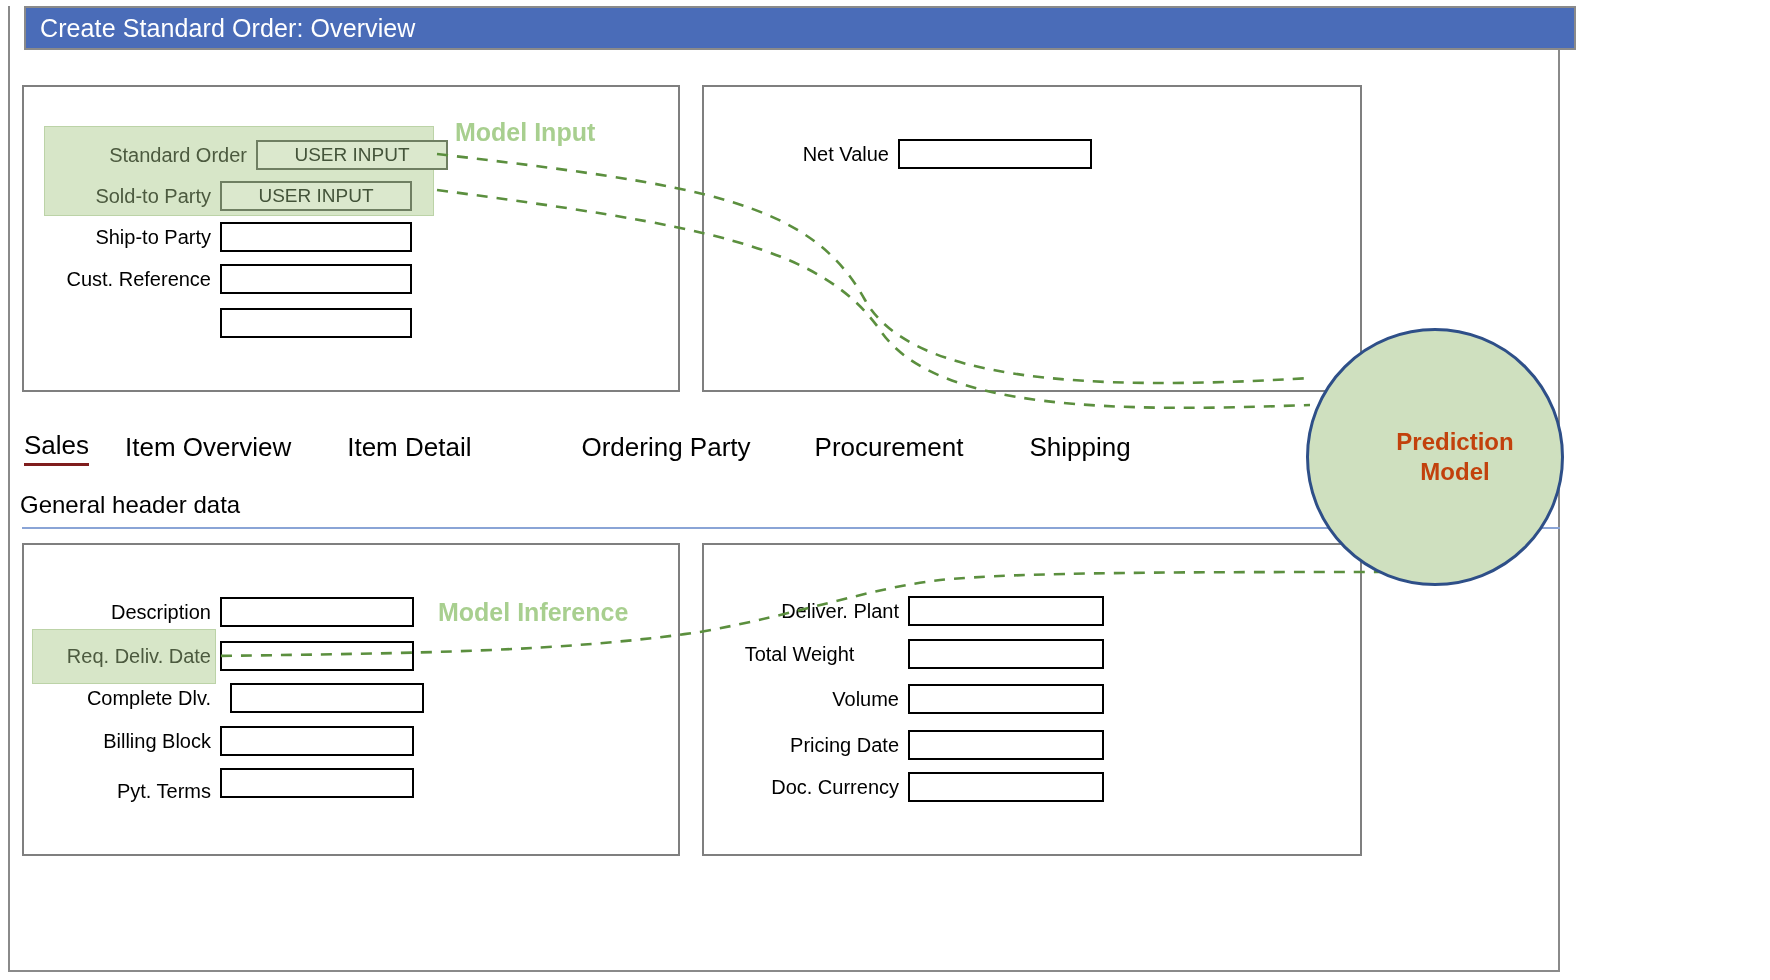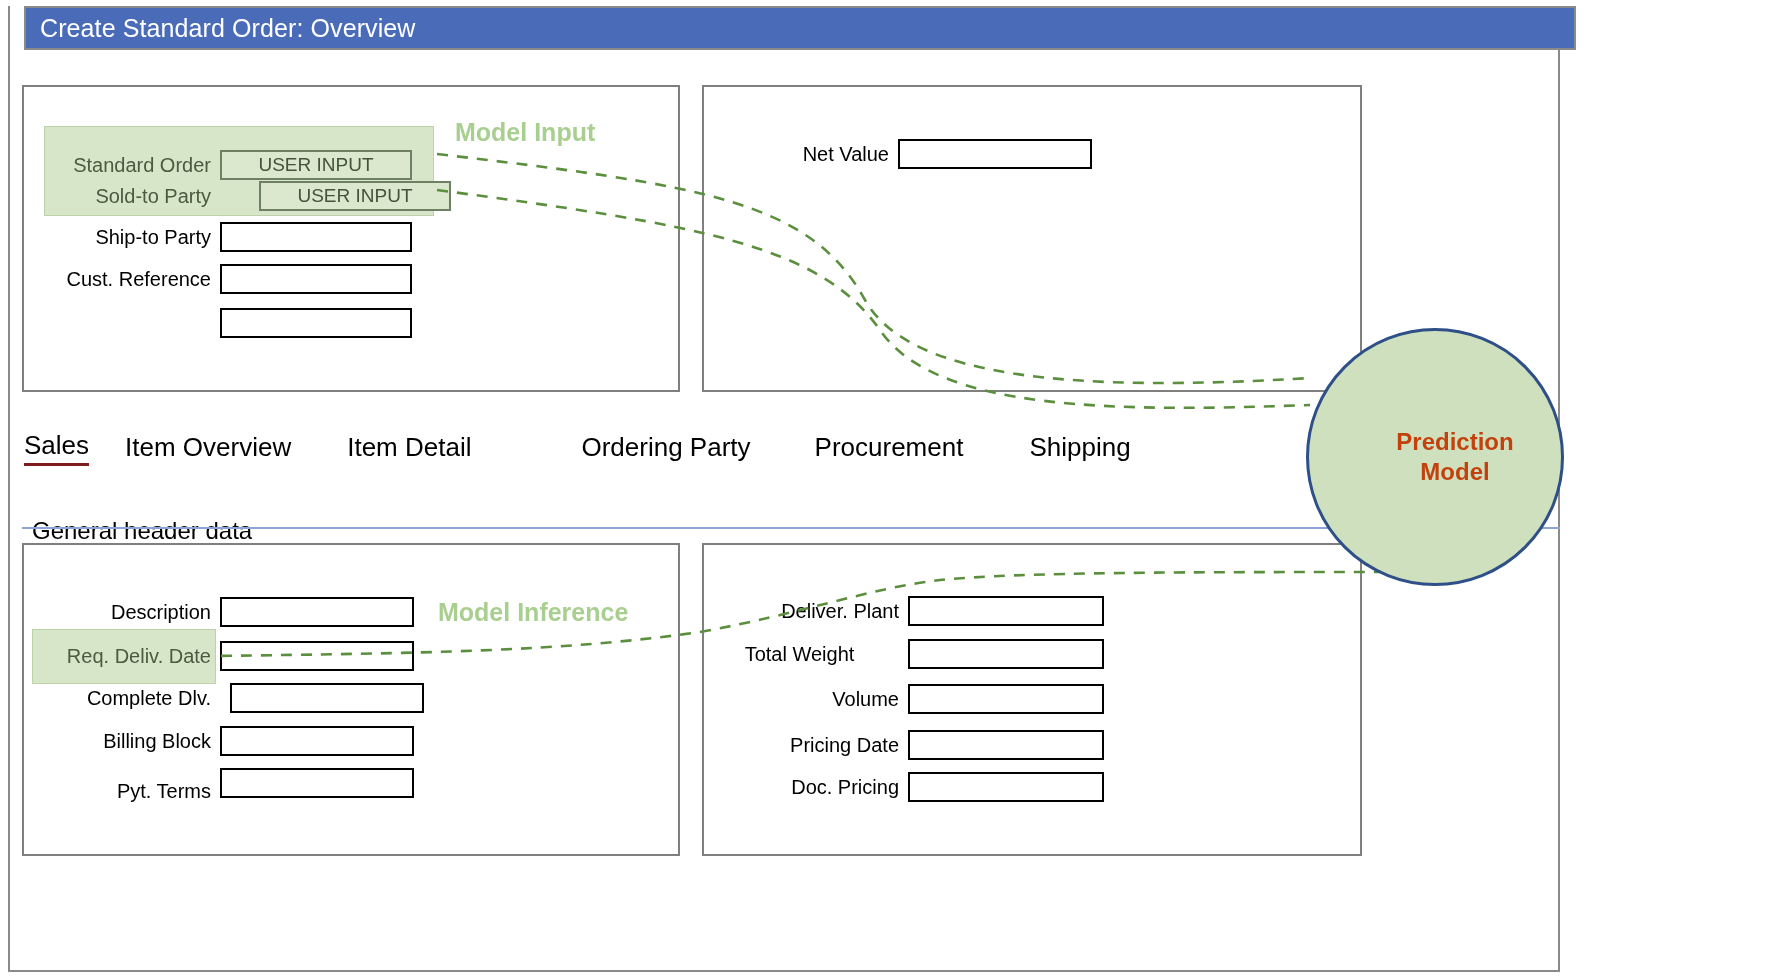--- a/index.html
+++ b/index.html
@@ -191,26 +191,26 @@
 
 <div id="title-bar">
   <span class="title-text">Create Standard Order: Overview</span>
 </div>
 
 <div class="panel" id="top-left-panel" style="left:22px; top:85px; width:658px; height:307px;">
 </div>
 
 <div class="green-band" style="left:44px; top:126px; width:390px; height:90px;"></div>
 
-<div class="form-row hl-row" style="left:44px; top:150px;">
+<div class="form-row hl-row" style="left:44px; top:140px;padding-left:36px;">
   <span class="form-label" style="width:176px;">Standard Order</span>
   <span class="form-input" style="width:192px;">USER INPUT</span>
 </div>
 
-<div class="form-row hl-row" style="left:44px; top:181px;gap:39px;">
+<div class="form-row hl-row" style="left:44px; top:181px;">
   <span class="form-label" style="width:176px;">Sold-to Party</span>
   <span class="form-input" style="width:192px;">USER INPUT</span>
 </div>
 
 <div class="form-row" style="left:44px; top:222px;">
   <span class="form-label" style="width:176px;">Ship-to Party</span>
   <span class="form-input" style="width:192px;"></span>
 </div>
 
 <div class="form-row" style="left:44px; top:264px;">
@@ -235,21 +235,21 @@
 
 <div id="tab-bar" style="left:24px; top:430px; width:1280px;">
   <span class="tab active" style="margin-left:0px;">Sales</span>
   <span class="tab" style="margin-left:36px;">Item Overview</span>
   <span class="tab" style="margin-left:56px;">Item Detail</span>
   <span class="tab" style="margin-left:110px;">Ordering Party</span>
   <span class="tab" style="margin-left:64px;">Procurement</span>
   <span class="tab" style="margin-left:66px;">Shipping</span>
 </div>
 
-<span id="section-heading" style="left:32px; top:491px;margin-top:26px;">General header data</span>
+<span id="section-heading" style="left:20px; top:491px;">General header data</span>
 <div id="section-rule" style="left:22px; top:527px; width:1538px;"></div>
 
 <div class="panel" id="bottom-left-panel" style="left:22px; top:543px; width:658px; height:313px;">
 </div>
 
 <div class="form-row" style="left:40px; top:597px;">
   <span class="form-label" style="width:180px;">Description</span>
   <span class="form-input" style="width:194px;"></span>
 </div>
 
@@ -294,21 +294,21 @@
   <span class="form-label" style="width:208px;">Volume</span>
   <span class="form-input" style="width:196px;"></span>
 </div>
 
 <div class="form-row" style="left:700px; top:730px;">
   <span class="form-label" style="width:208px;">Pricing Date</span>
   <span class="form-input" style="width:196px;"></span>
 </div>
 
 <div class="form-row" style="left:700px; top:772px;">
-  <span class="form-label" style="width:208px;">Doc. Pricing</span>
+  <span class="form-label" style="width:208px;">Doc. Currency</span>
   <span class="form-input" style="width:196px;"></span>
 </div>
 
 <div id="prediction-model">
   <span class="pm-line">Prediction</span>
   <span class="pm-line">Model</span>
 </div>
 
 <svg id="connectors" viewBox="0 0 1770 980">
 

